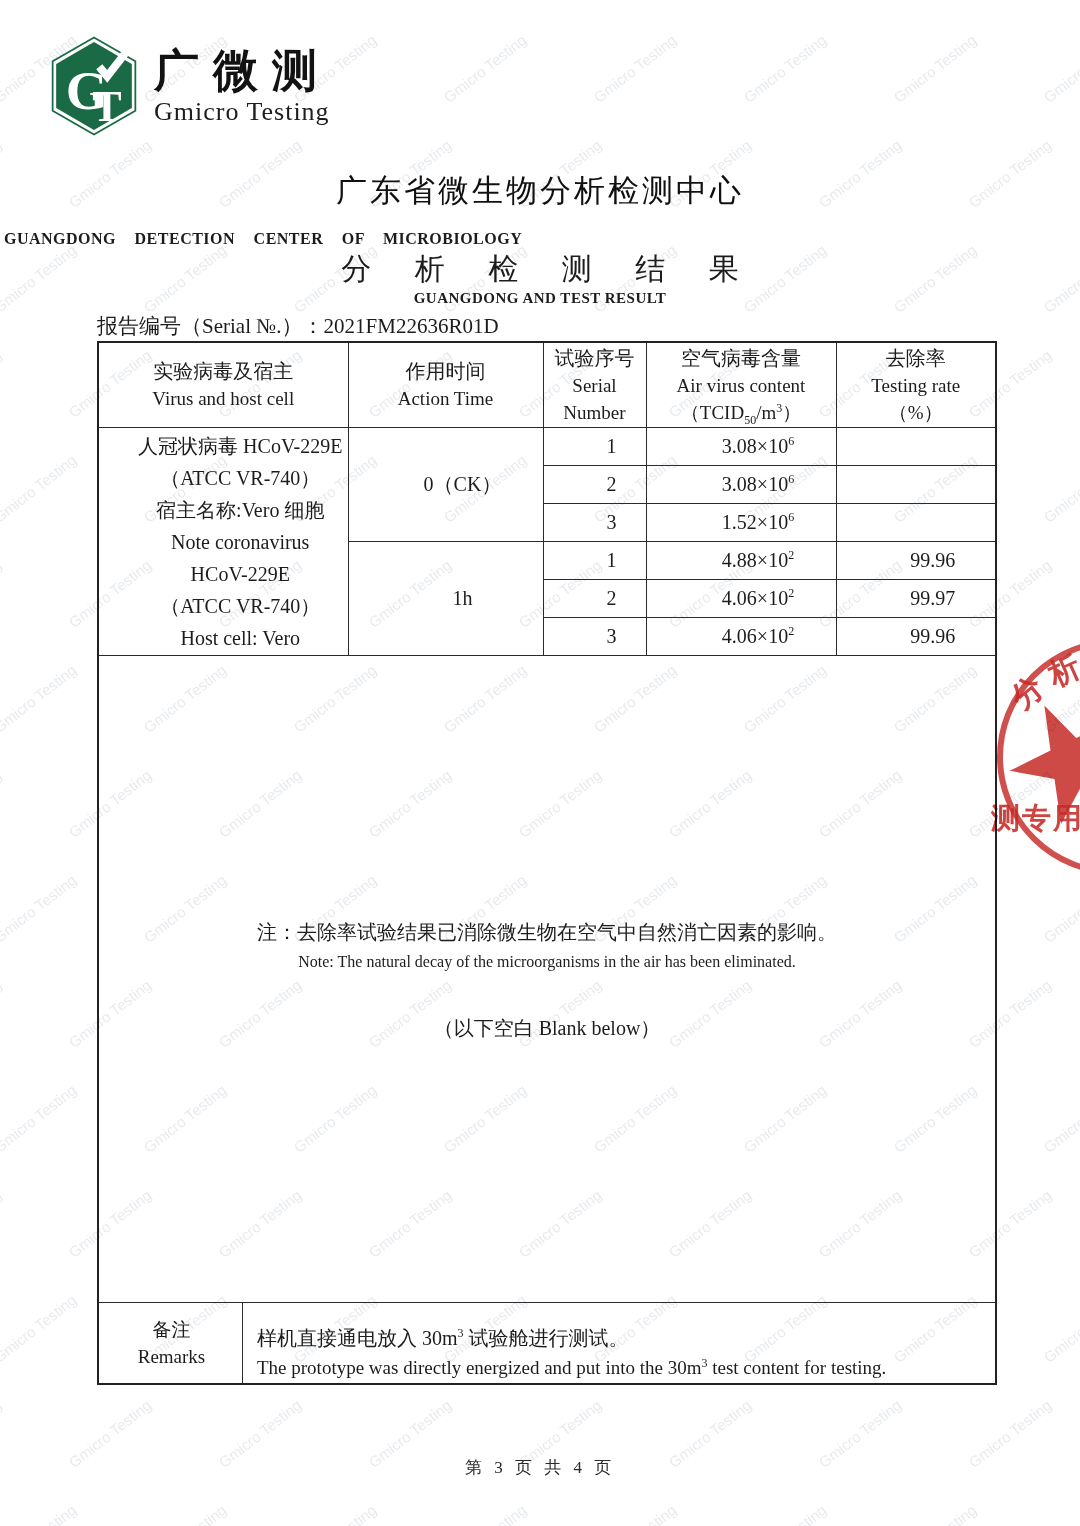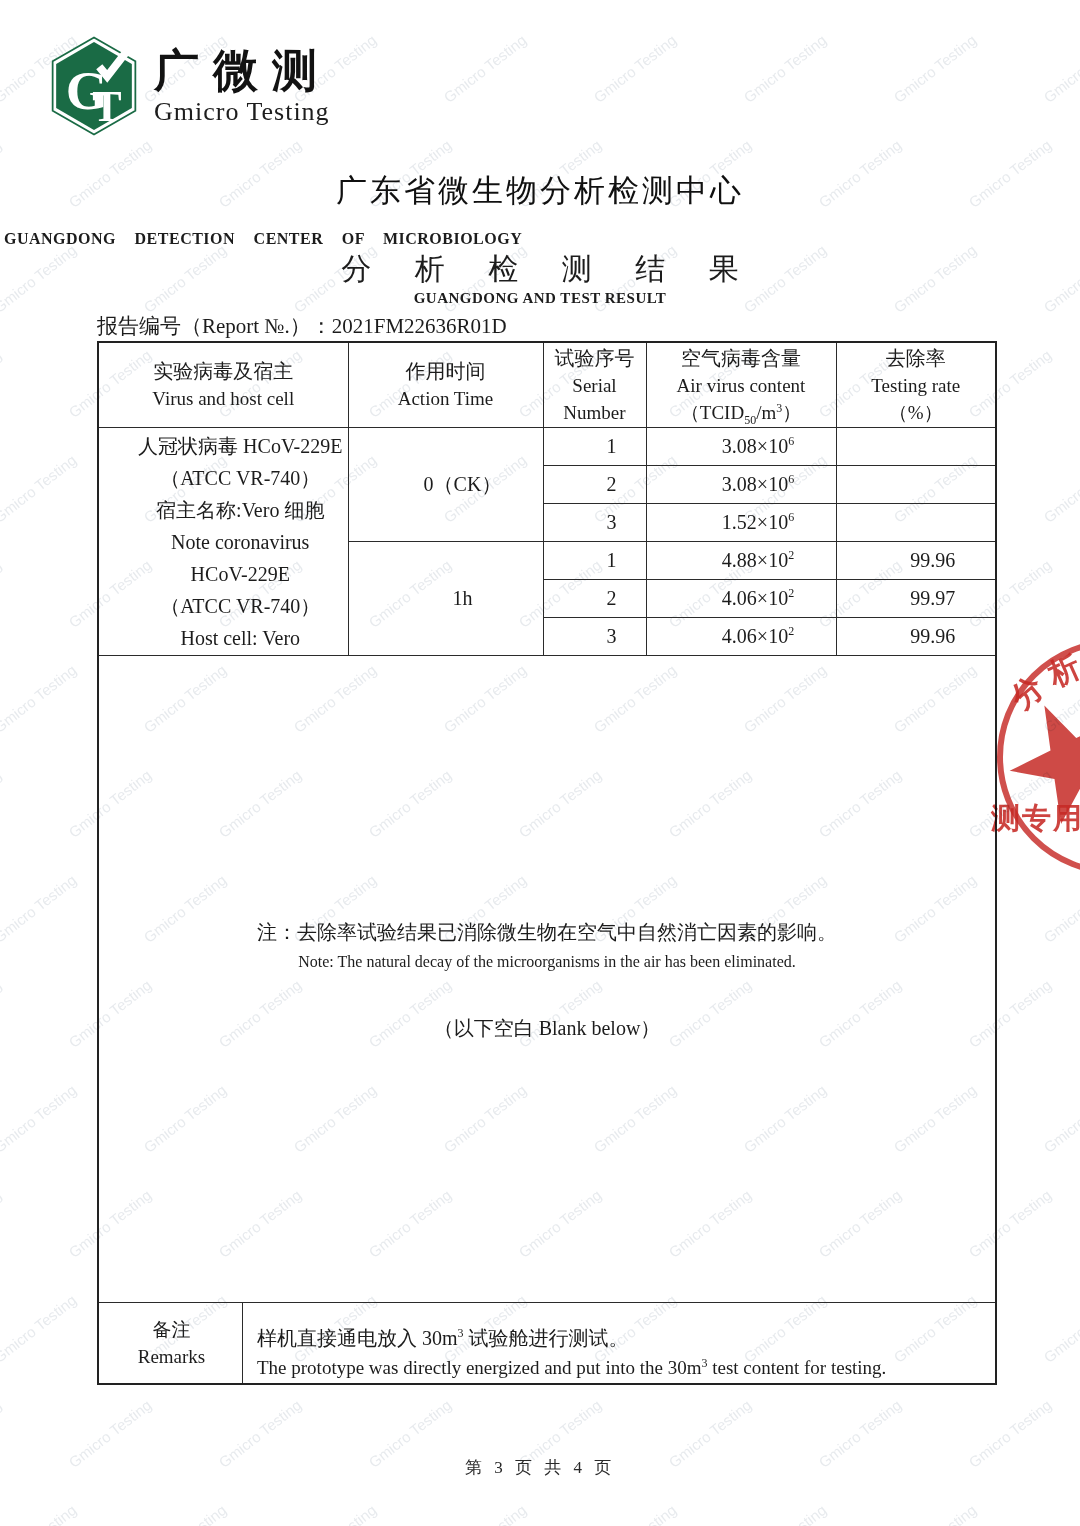--- a/index.html
+++ b/index.html
@@ -259,21 +259,21 @@
         <div class="logo-cn">广微测</div>
         <div class="logo-en">Gmicro Testing</div>
       </div>
     </div>
 
     <div class="t-org-cn">广东省微生物分析检测中心</div>
     <div class="t-org-en">GUANGDONG DETECTION CENTER OF MICROBIOLOGY</div>
     <div class="t-res-cn">分 析 检 测 结 果</div>
     <div class="t-res-en">GUANGDONG AND TEST RESULT</div>
 
-    <div class="report-line"><span>报告编号（Report №.）：</span><span>2021FM22636R01D</span></div>
+    <div class="report-line"><span>报告编号（Serial №.）：</span><span>2021FM22636R01D</span></div>
 
     <div class="tbl-wrap">
       <table class="results">
         <colgroup>
           <col style="width:250px">
             <col style="width:195px">
             <col style="width:103px">
           <col style="width:190px">
             <col style="width:160px">
         </colgroup>

